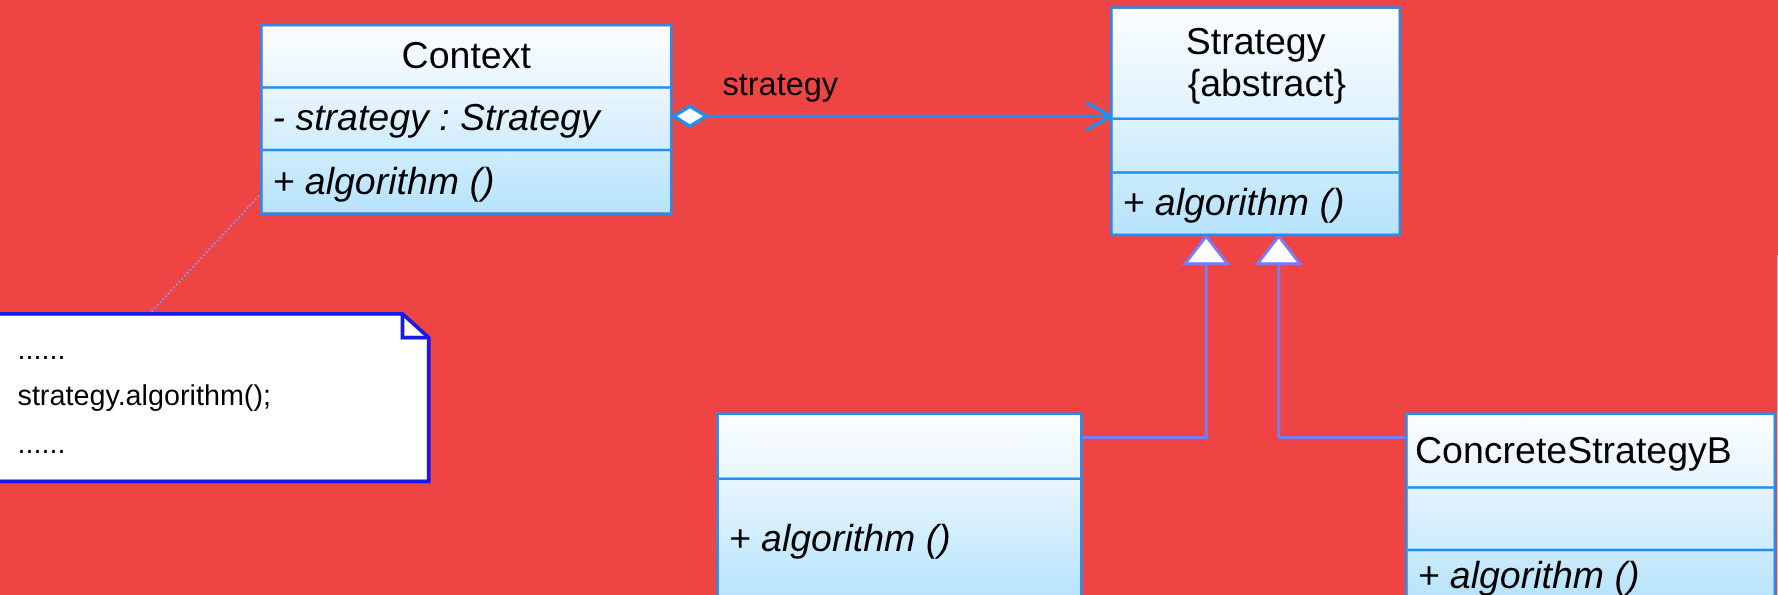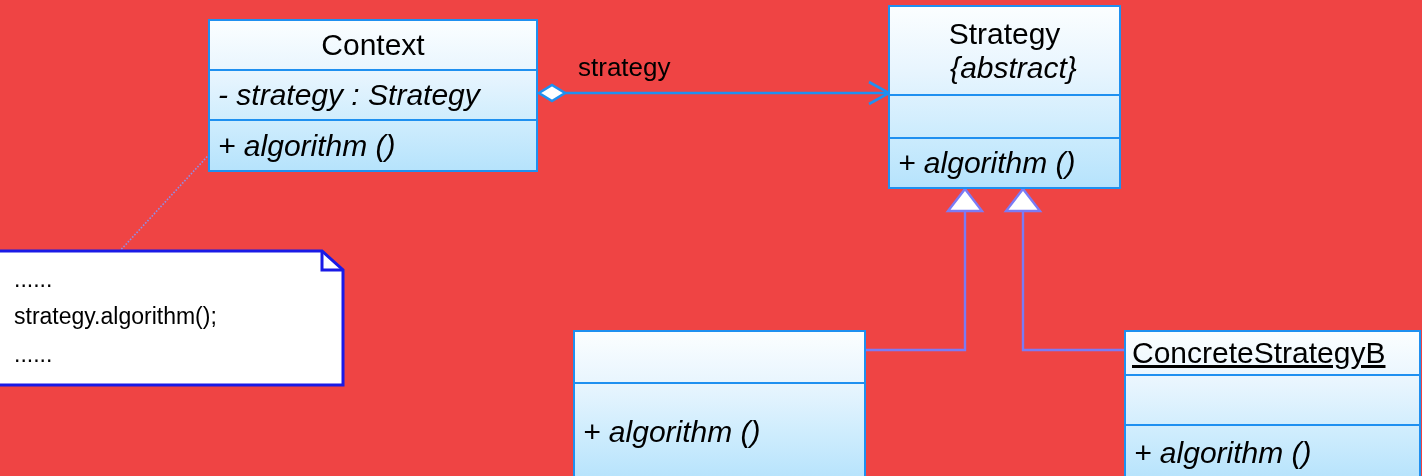--- a/index.html
+++ b/index.html
@@ -39,21 +39,21 @@
     text-align:center;
   }
   .cmp-title.left{ align-items:flex-start; justify-content:center; }
   .cmp-body{ padding-left:8px;font-style:italic; }
   .title-text{
     font-size:30px;
     color:#000000;
     line-height:1.12;
     white-space:nowrap;
   }
-  .title-text.sub{ padding-left:18px;font-style:italic; }
+  .title-text.sub{ padding-left:18px; }
   .member-text{
     font-size:30px;
     color:#000000;
     white-space:nowrap;
     line-height:1;
   }
 
   
   .uml-note{
     position:absolute;
@@ -145,21 +145,21 @@
   </div>
 
   <div class="uml-class" style="left:573px; top:330px; width:293px; height:152px;">
     <div class="compartment cmp-body" style="height:50px;"></div>
     <div class="compartment cmp-body" style="flex:1;">
       <span class="member-text">+  algorithm ()</span>
     </div>
   </div>
 
   <div class="uml-class" style="left:1124px; top:330px; width:297px; height:152px;">
-    <div class="compartment cmp-title left" style="height:42px; padding-left:6px;text-decoration:underline;">
+    <div class="compartment cmp-title left" style="height:57px; padding-left:6px;">
       <span class="title-text">ConcreteStrategyB</span>
     </div>
     <div class="compartment cmp-body" style="height:50px;"></div>
     <div class="compartment cmp-body" style="flex:1;">
       <span class="member-text">+  algorithm ()</span>
     </div>
   </div>
 
   <div class="uml-note" style="left:-4px; top:251px; width:348px; height:135px; background:transparent;">
     <div class="note-lines">

